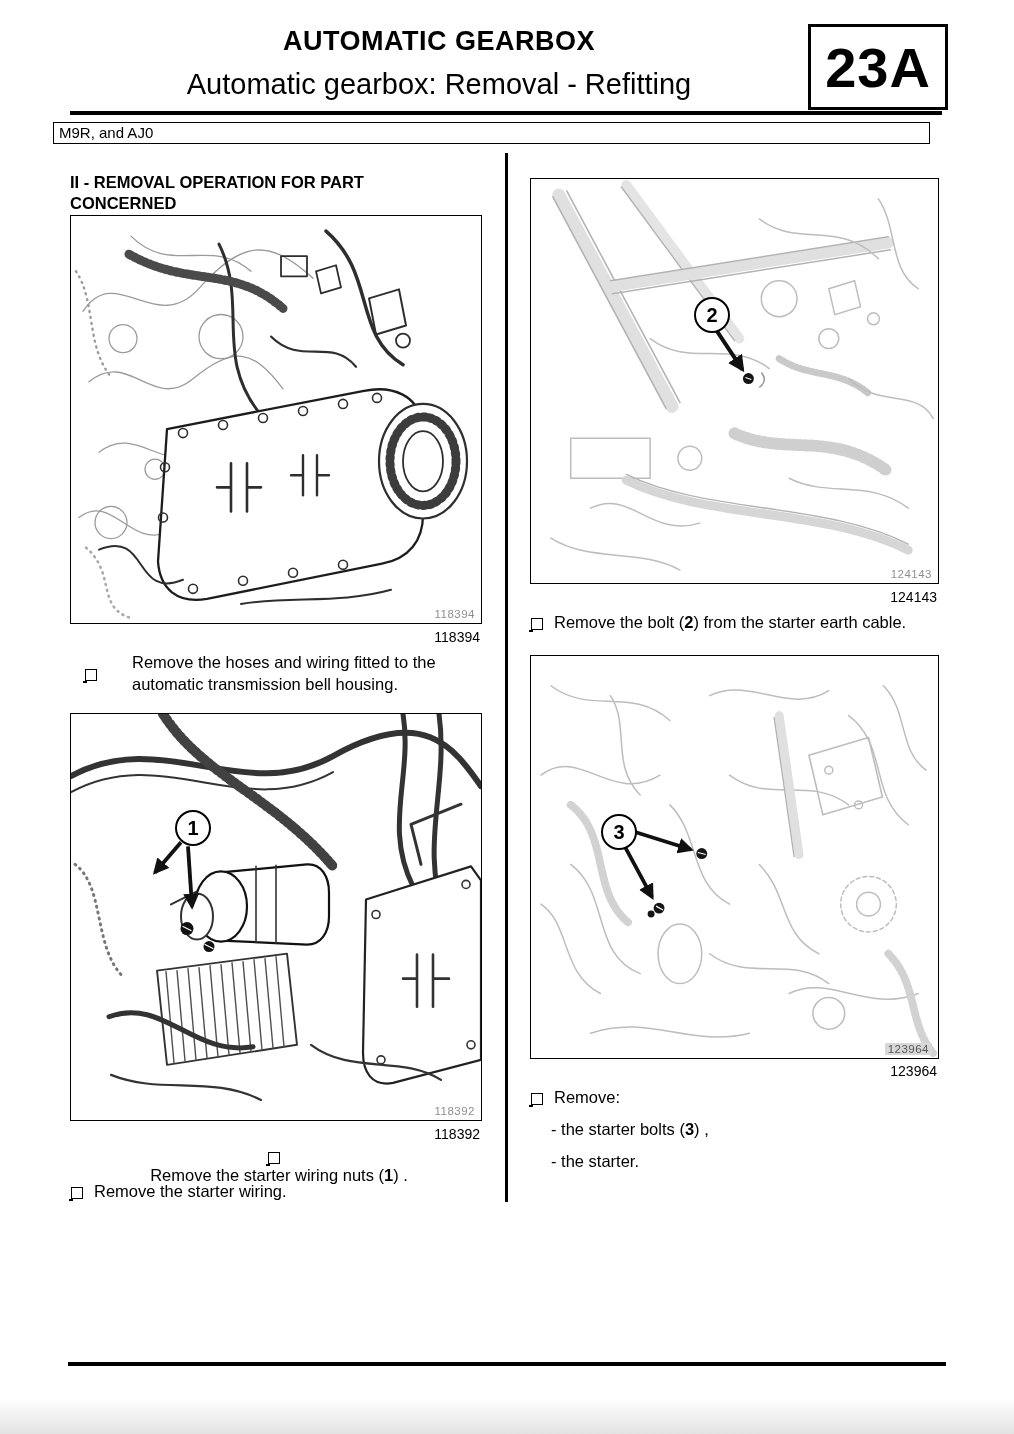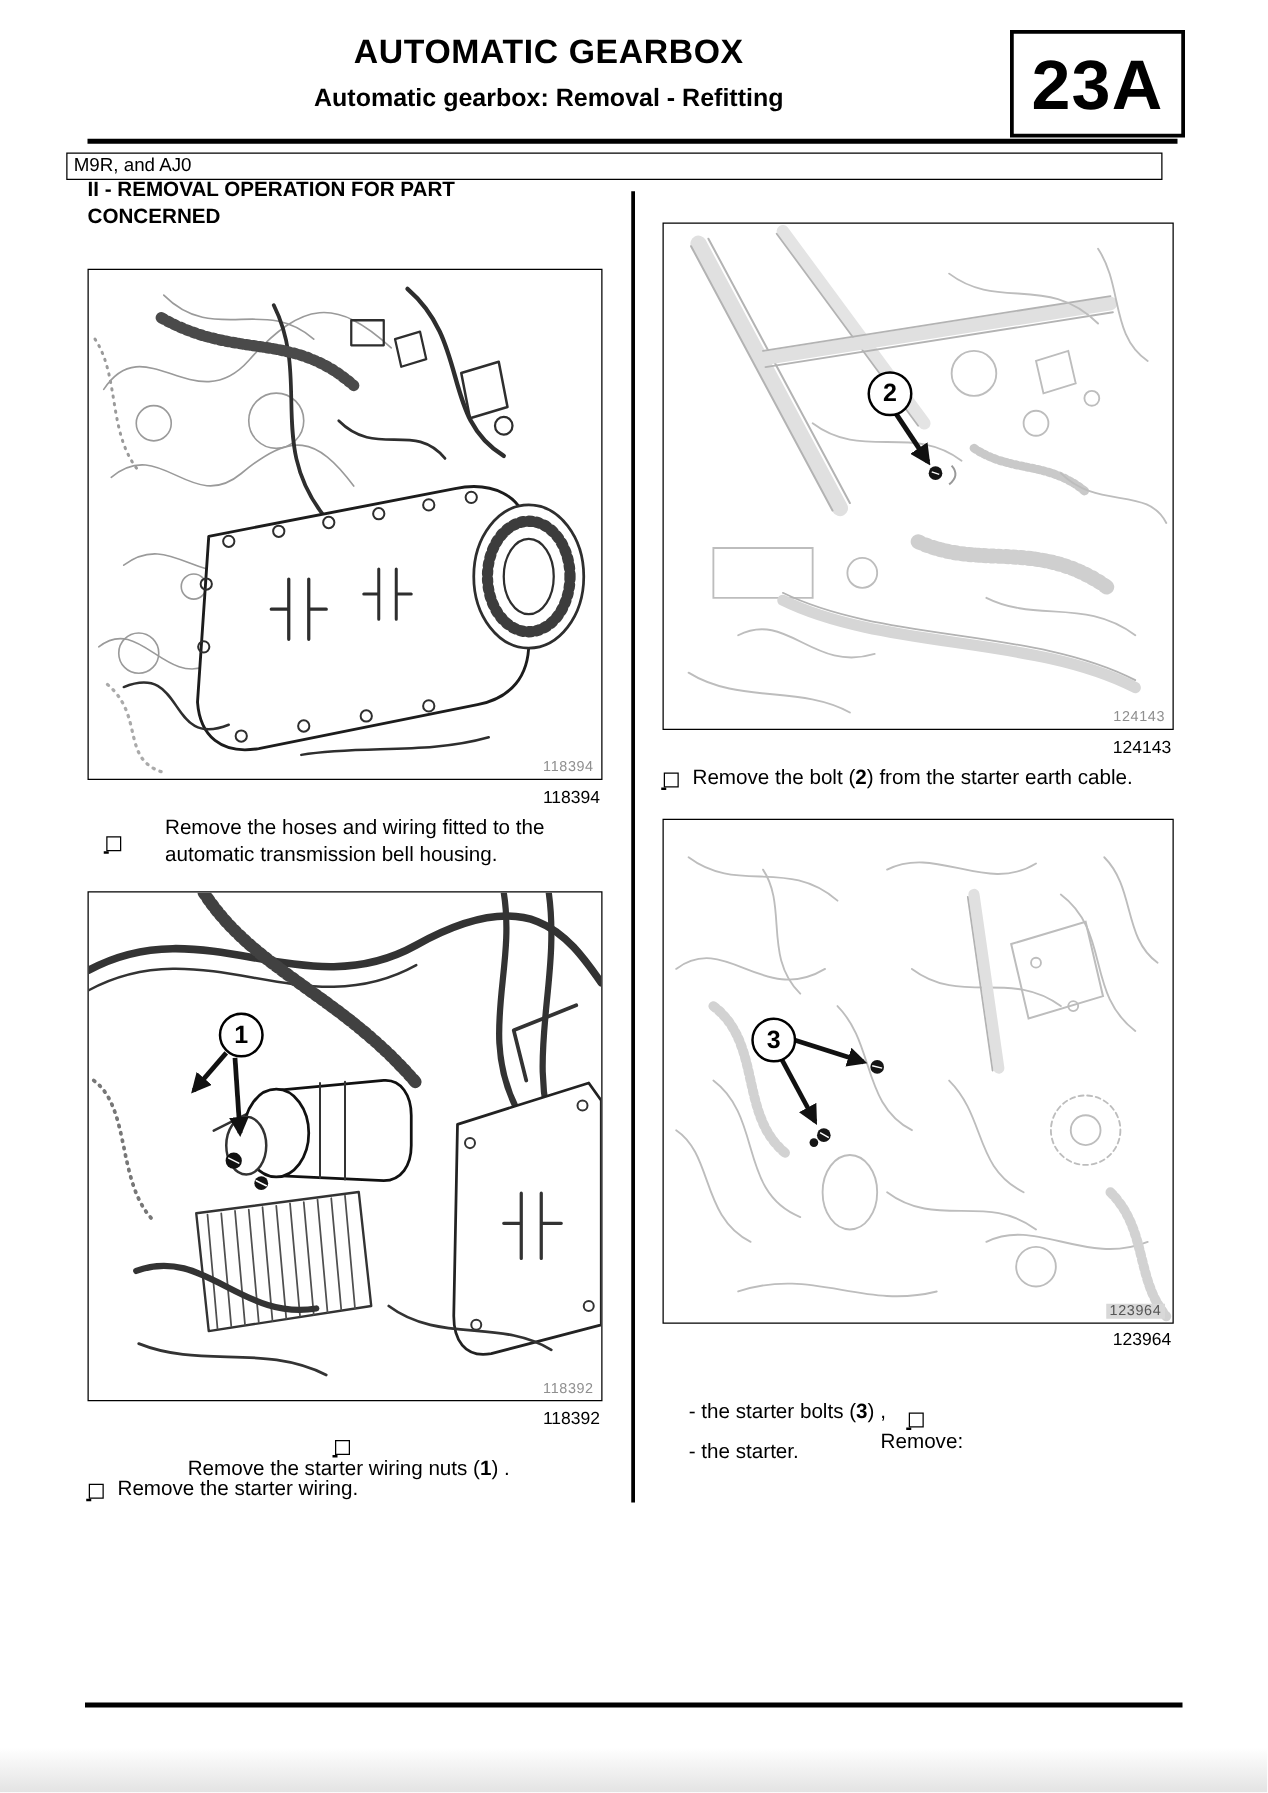--- a/index.html
+++ b/index.html
@@ -3,27 +3,27 @@
 <meta charset="utf-8">
 <style>
   html,body{margin:0;padding:0;background:#fff;}
   .page{position:relative;width:1014px;height:1434px;background:#fff;overflow:hidden;
         font-family:"Liberation Sans", sans-serif;color:#000;}
   .abs{position:absolute;}
 
   
   .hdr-text{left:70px;top:26px;width:738px;text-align:center;}
   .hdr-title{font-size:27px;font-weight:bold;letter-spacing:.5px;margin:0;}
-  .hdr-sub{font-size:20px;font-weight:bold;margin:11px 0 0 0;}
+  .hdr-sub{font-size:29px;font-weight:normal;margin:11px 0 0 0;}
   .code-box{left:808px;top:24px;width:134px;height:80px;border:3px solid #000;background:#fff;
             display:flex;align-items:center;justify-content:center;font-size:56px;font-weight:bold;letter-spacing:1px;}
   .hdr-rule{left:70px;top:111px;width:872px;height:4px;background:#000;}
   .model-box{left:53px;top:122px;width:870px;height:20px;border:1.5px solid #000;
              font-size:15px;line-height:20px;padding-left:5px;box-sizing:content-box;}
-  .sec-head{left:70px;top:142px;width:370px;font-size:16.5px;font-weight:bold;line-height:21px;}
+  .sec-head{left:70px;top:172px;width:370px;font-size:16.5px;font-weight:bold;line-height:21px;}
 
   
   .vdiv{left:505px;top:153px;width:2.5px;height:1049px;background:#000;}
   .foot-rule{left:68px;top:1362px;width:878px;height:4px;background:#000;}
   .page-num{left:0;top:1384px;width:1014px;text-align:center;
             font-family:"Liberation Serif", serif;font-size:18px;margin-top:48px;}
   .bottom-fade{left:0;top:1398px;width:1014px;height:36px;
                background:linear-gradient(to bottom,rgba(236,236,236,0),rgba(224,224,224,.9));}
 
   
@@ -264,21 +264,21 @@
         <circle cx="129" cy="254" r="5.5" fill="#161616"></circle>
         <circle cx="121" cy="260" r="3.5" fill="#161616"></circle>
         <path d="M126,252 L133,256" stroke="#fff" stroke-width="1.2"></path>
       </g>
     </svg>
     <div class="callout" style="left:70px;top:158px;">3</div>
     <span class="wm wm-dark">123964</span>
   </div>
   <div class="abs fig-cap" style="left:530px;top:1063px;width:407px;">123964</div>
 
-  <div class="abs step" style="left:530px;top:1126px;width:415px;flex-direction:column;">
+  <div class="abs step" style="left:530px;top:1086px;width:415px;">
     <span class="chk"></span>
     <span>Remove:</span>
   </div>
   <div class="abs sub" style="left:551px;top:1118px;width:394px;"><span>- the starter bolts (</span><span class="bold">3</span><span>) ,</span></div>
   <div class="abs sub" style="left:551px;top:1150px;width:394px;">- the starter.</div>
 
   <div class="abs foot-rule"></div>
   <div class="abs page-num">23A-7</div>
   <div class="abs bottom-fade"></div>
 

